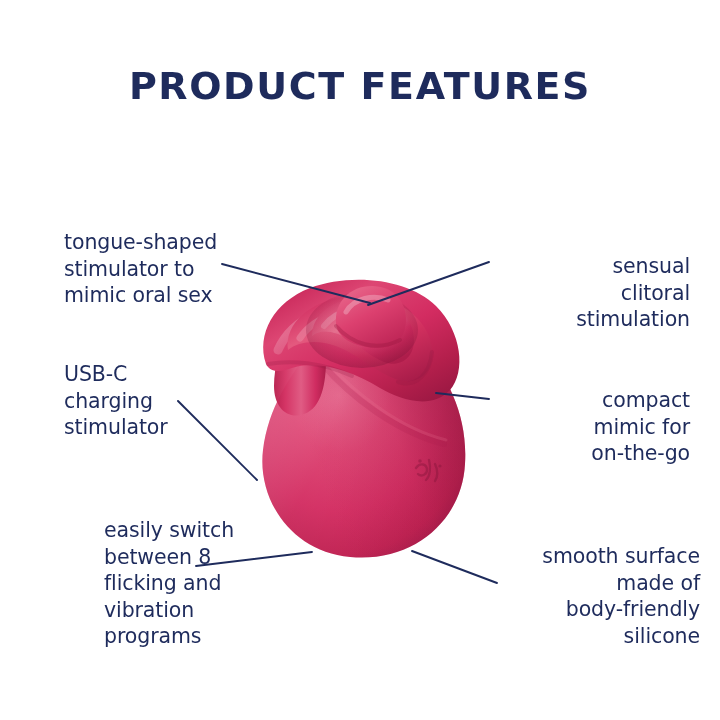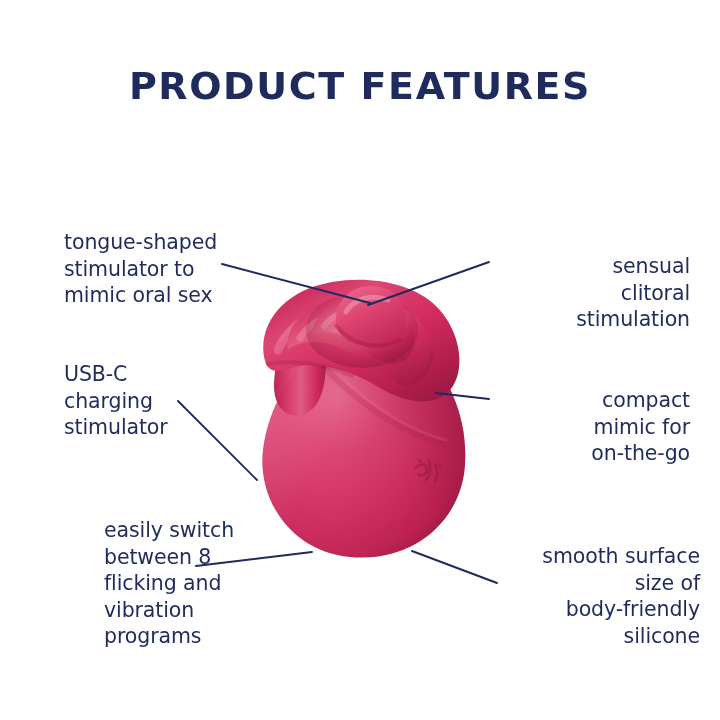--- a/index.html
+++ b/index.html
@@ -276,17 +276,17 @@
 
   <div class="label right" id="label-sensual">sensual
 clitoral
 stimulation</div>
 
   <div class="label right" id="label-compact">compact
 mimic for
 on-the-go</div>
 
   <div class="label right" id="label-smooth">smooth surface
-size of
+made of
 body-friendly
 silicone</div>
 
 </div>
 
 </body></html>

